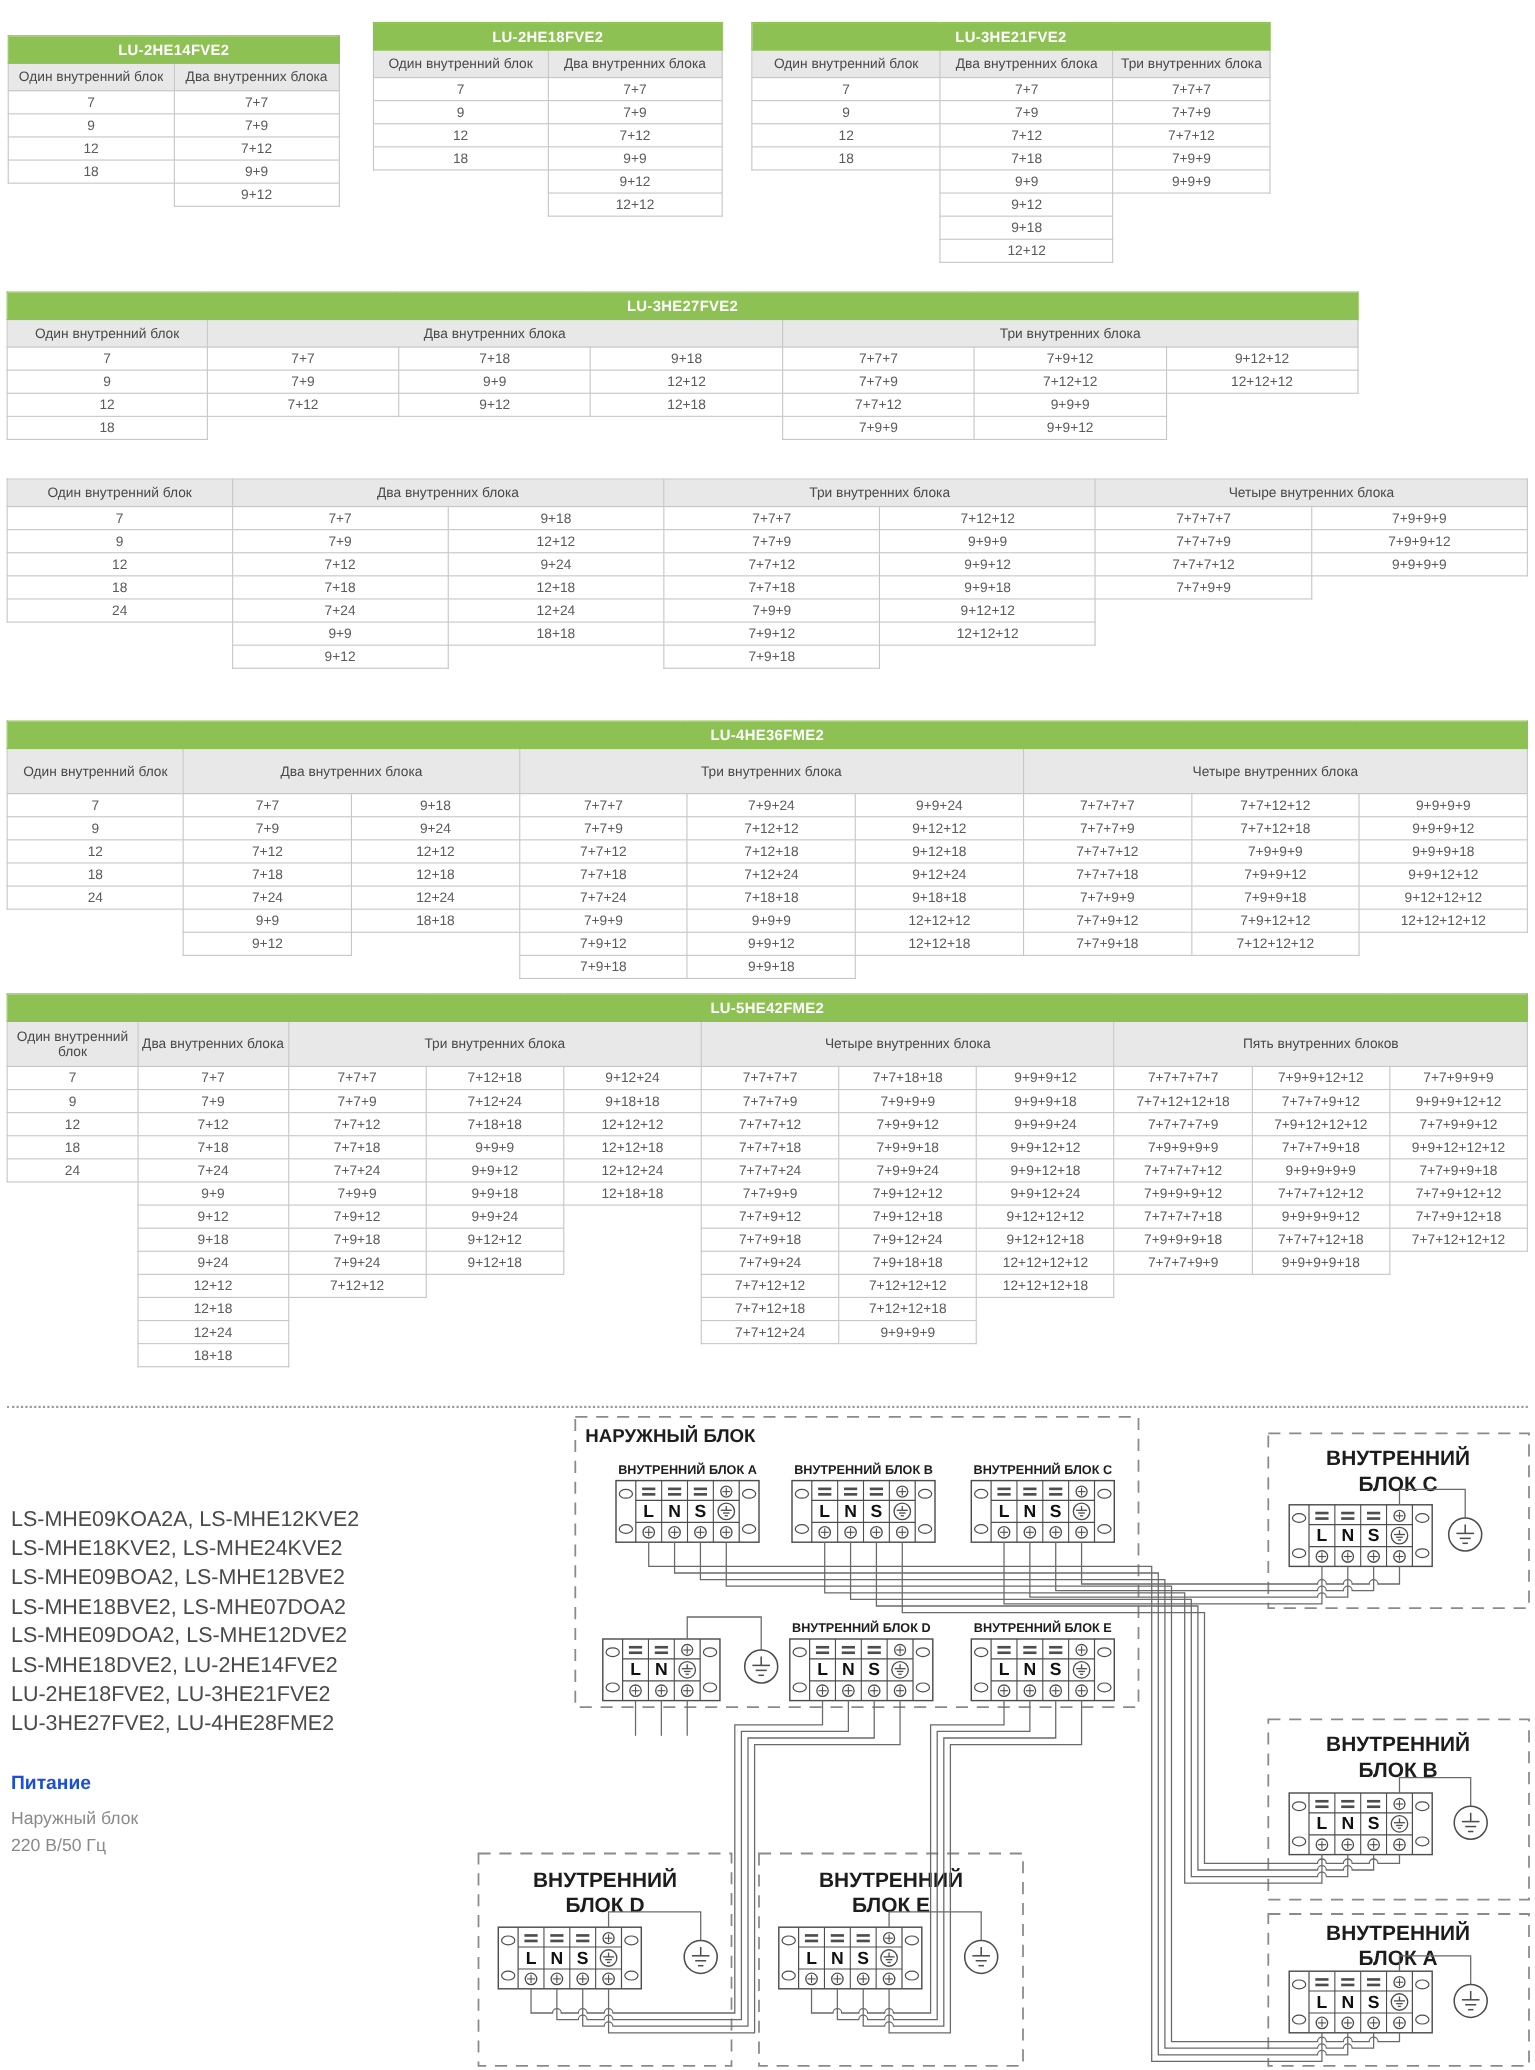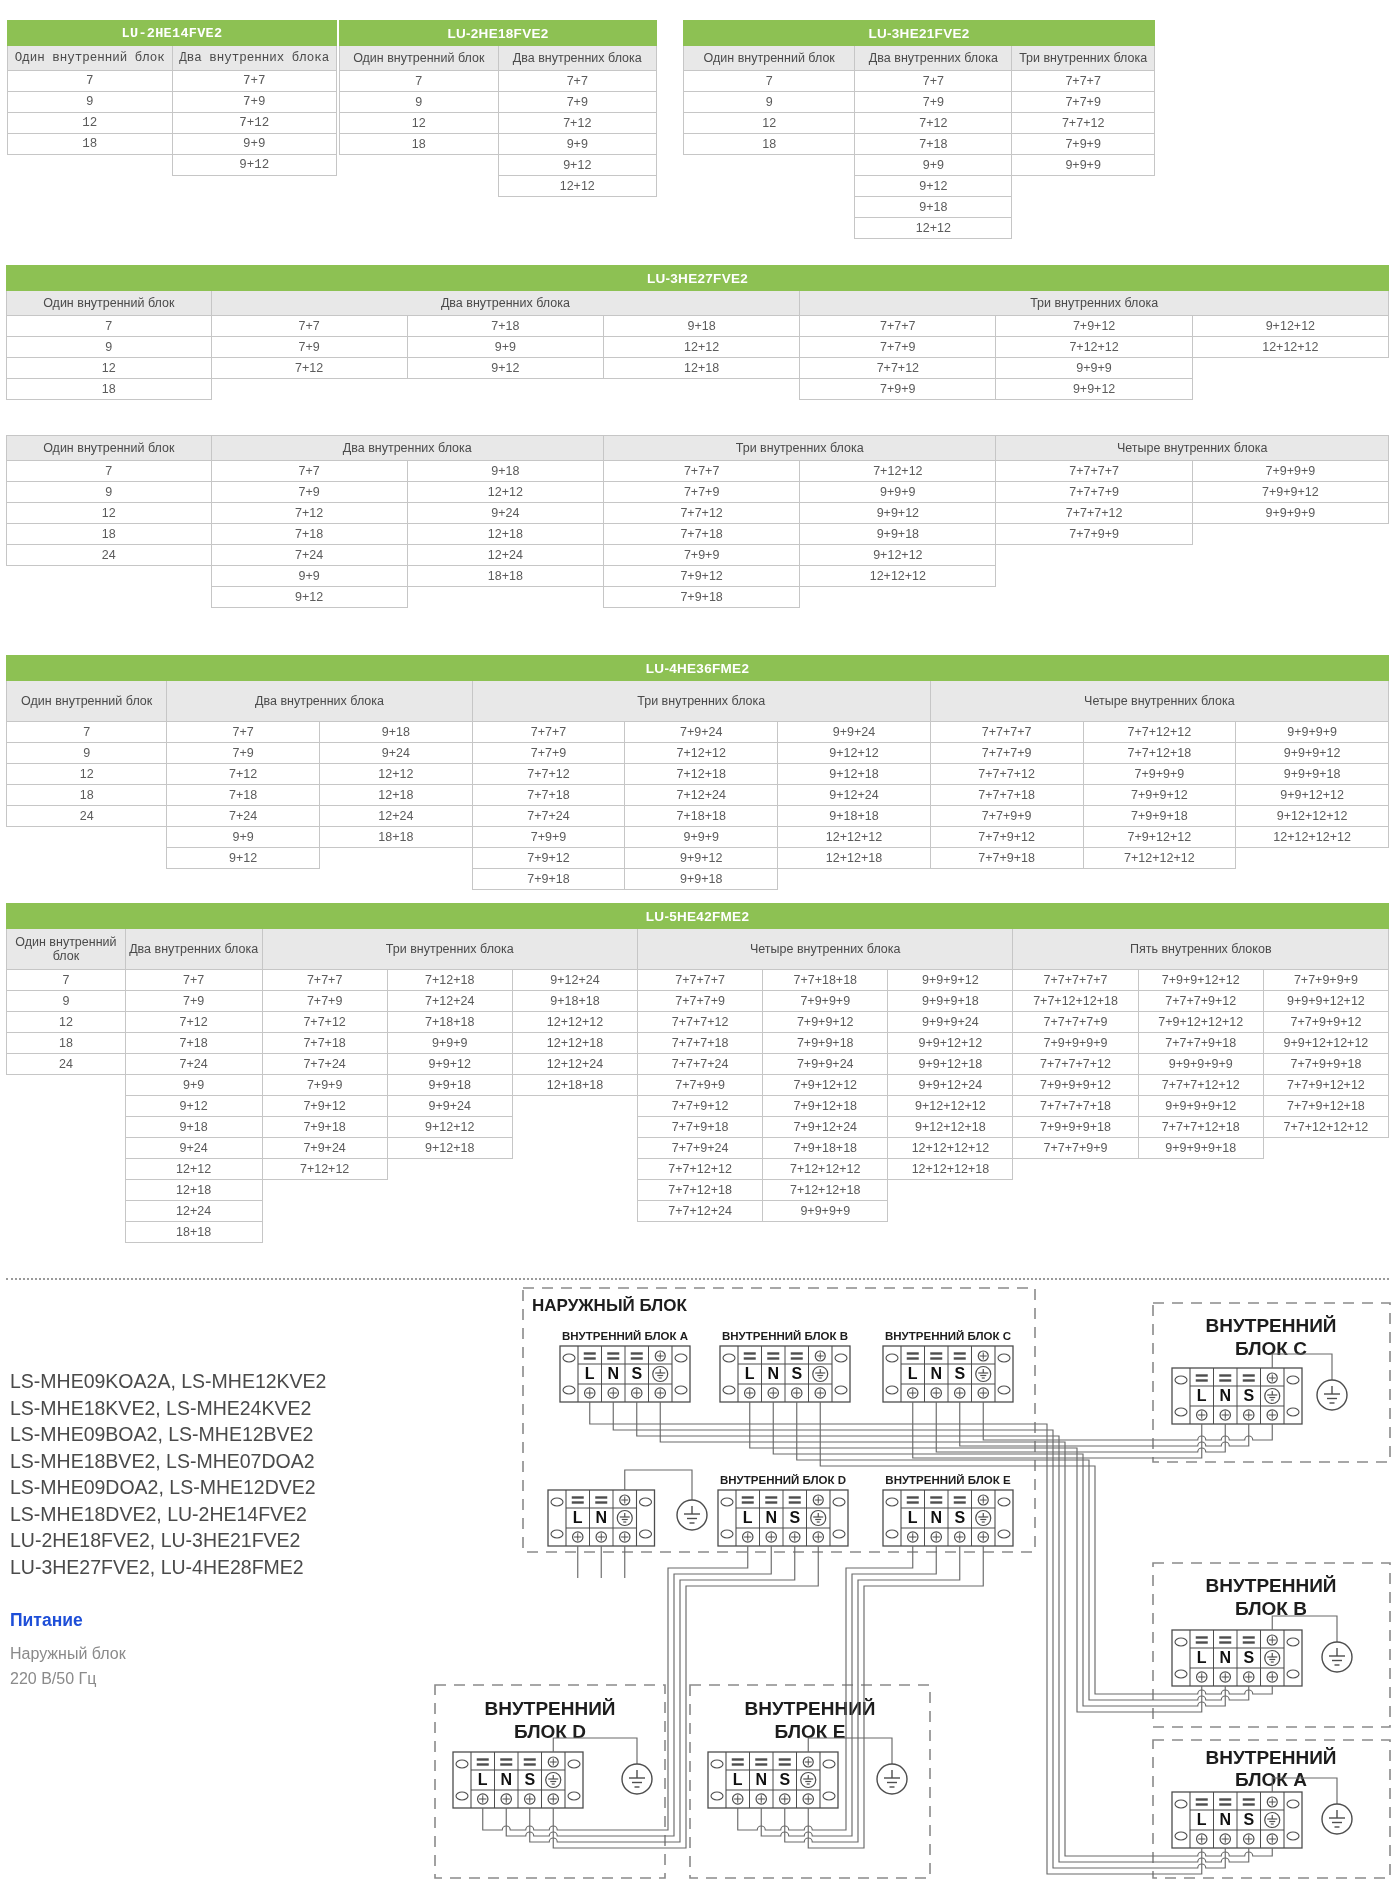--- a/index.html
+++ b/index.html
@@ -16,21 +16,21 @@
   .power-title{margin-top:30px;font-size:17.5px;font-weight:bold;color:#1d4ed8;}
   .power-line{font-size:16px;line-height:25px;color:#8a8a8a;}
   #power-lines{margin-top:10px;}
   svg text{font-family:"Liberation Sans",sans-serif;}
 </style>
 </head>
 <body>
 
 <div class="page">
   <div id="tables">
-      <table class="tbl" style="left: 7px; top: 20px; width: 330px; font-family: Liberation Mono, monospace;">
+      <table class="tbl" style="left: 7px; top: 32px; width: 302px;">
         <thead>
           <tr class="title">
             <th colspan="2">LU-2HE14FVE2</th>
           </tr>
           <tr class="groups">
             <th colspan="1">Один внутренний блок</th>
             <th colspan="1">Два внутренних блока</th>
           </tr>
         </thead>
         <tbody>
@@ -145,21 +145,21 @@
             <td>9+18</td>
             <td class="empty"></td>
           </tr>
           <tr>
             <td class="empty"></td>
             <td>12+12</td>
             <td class="empty"></td>
           </tr>
         </tbody>
       </table>
-      <table class="tbl" style="left: 6px; top: 265px; width: 1383px;">
+      <table class="tbl" style="left: 6px; top: 265px; width: 1229px;">
         <colgroup>
           <col style="width: 14.8%;">
           <col style="width: 14.2%;">
           <col style="width: 14.2%;">
           <col style="width: 14.2%;">
           <col style="width: 14.2%;">
           <col style="width: 14.2%;">
           <col style="width: 14.2%;">
         </colgroup>
         <thead>

